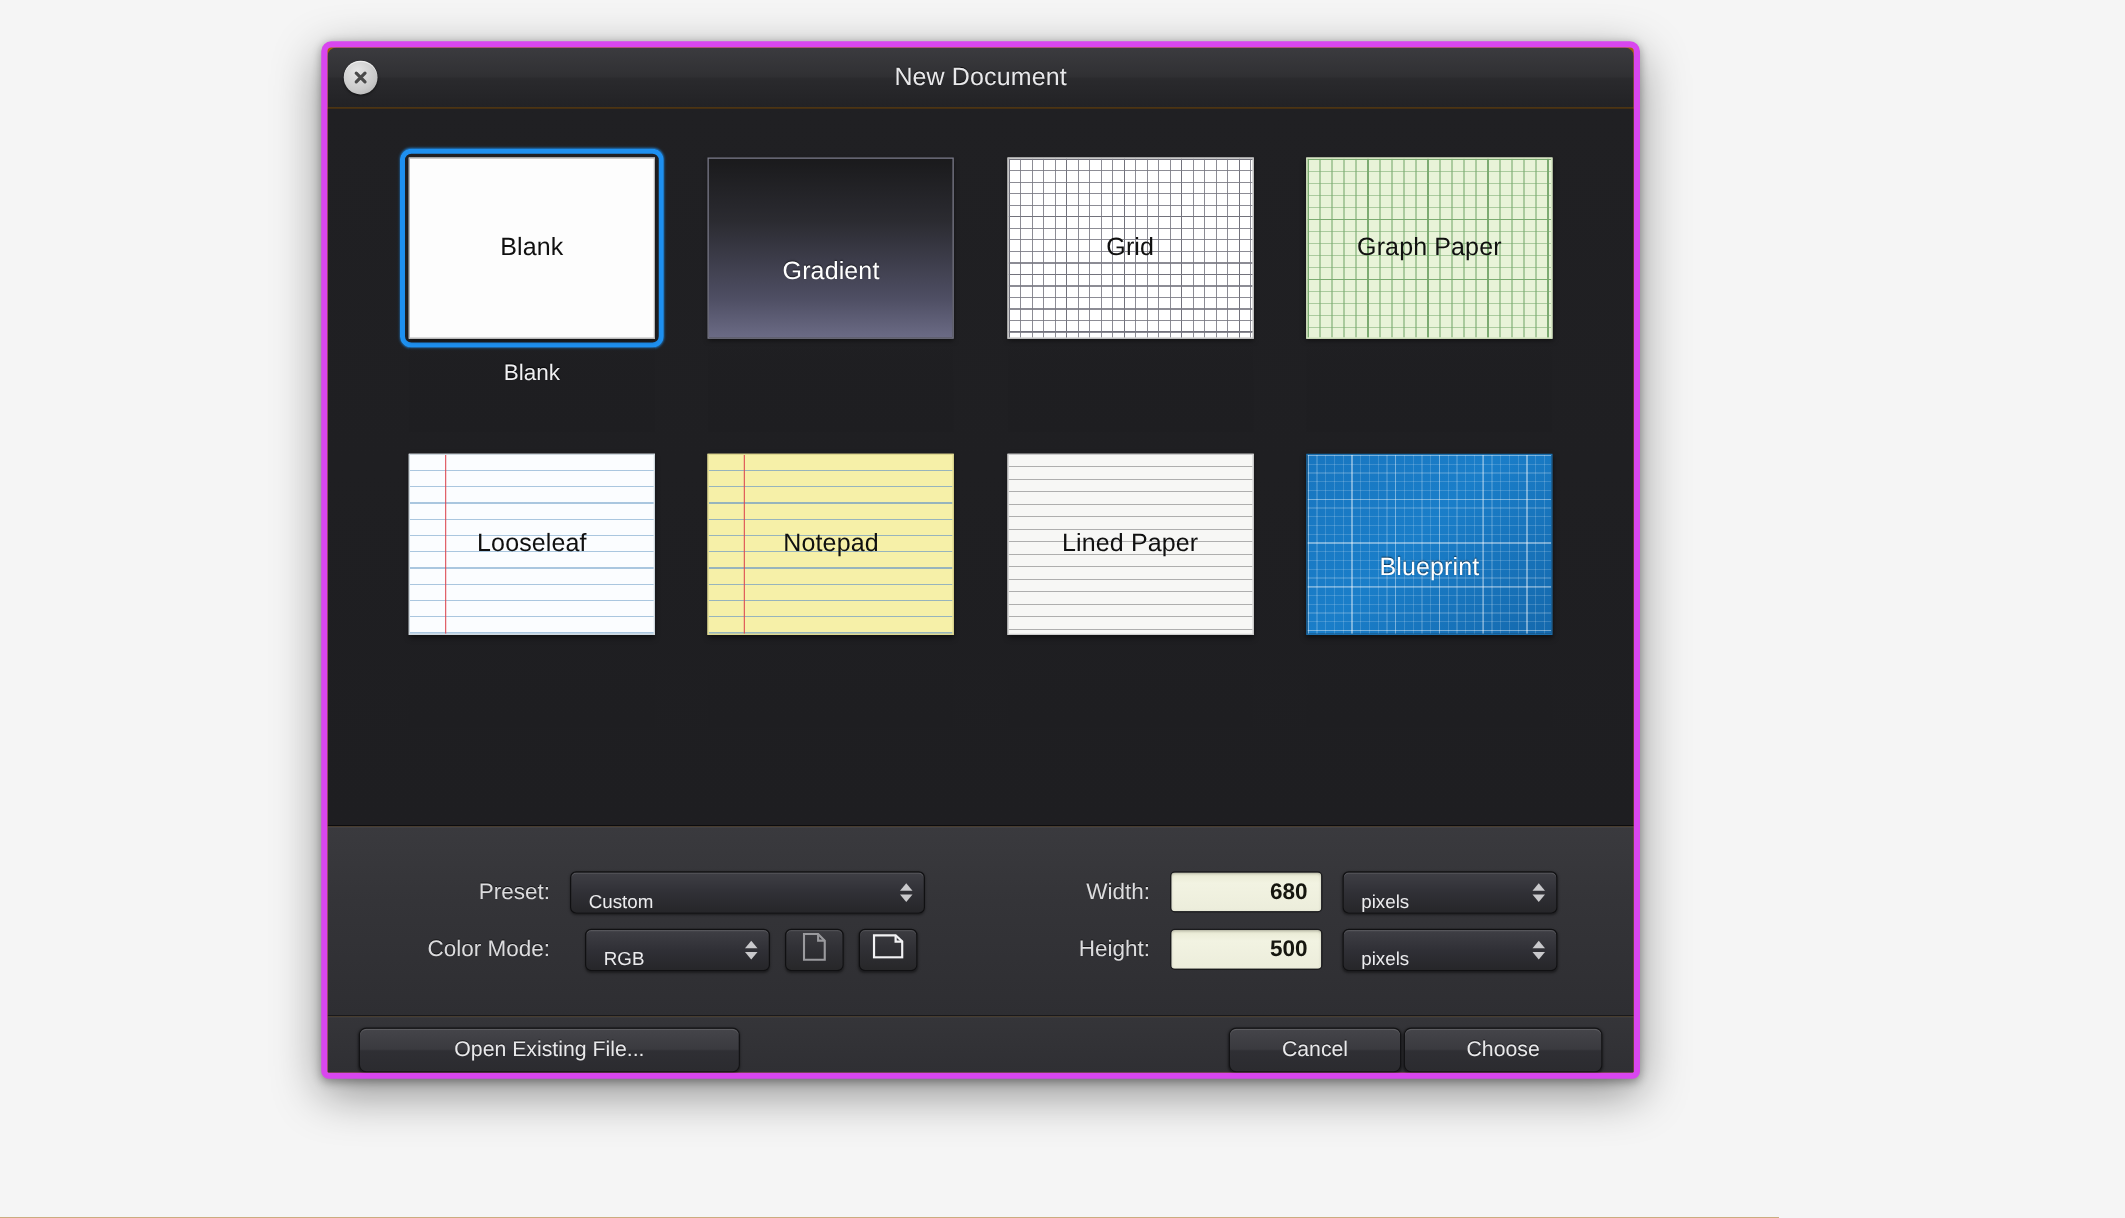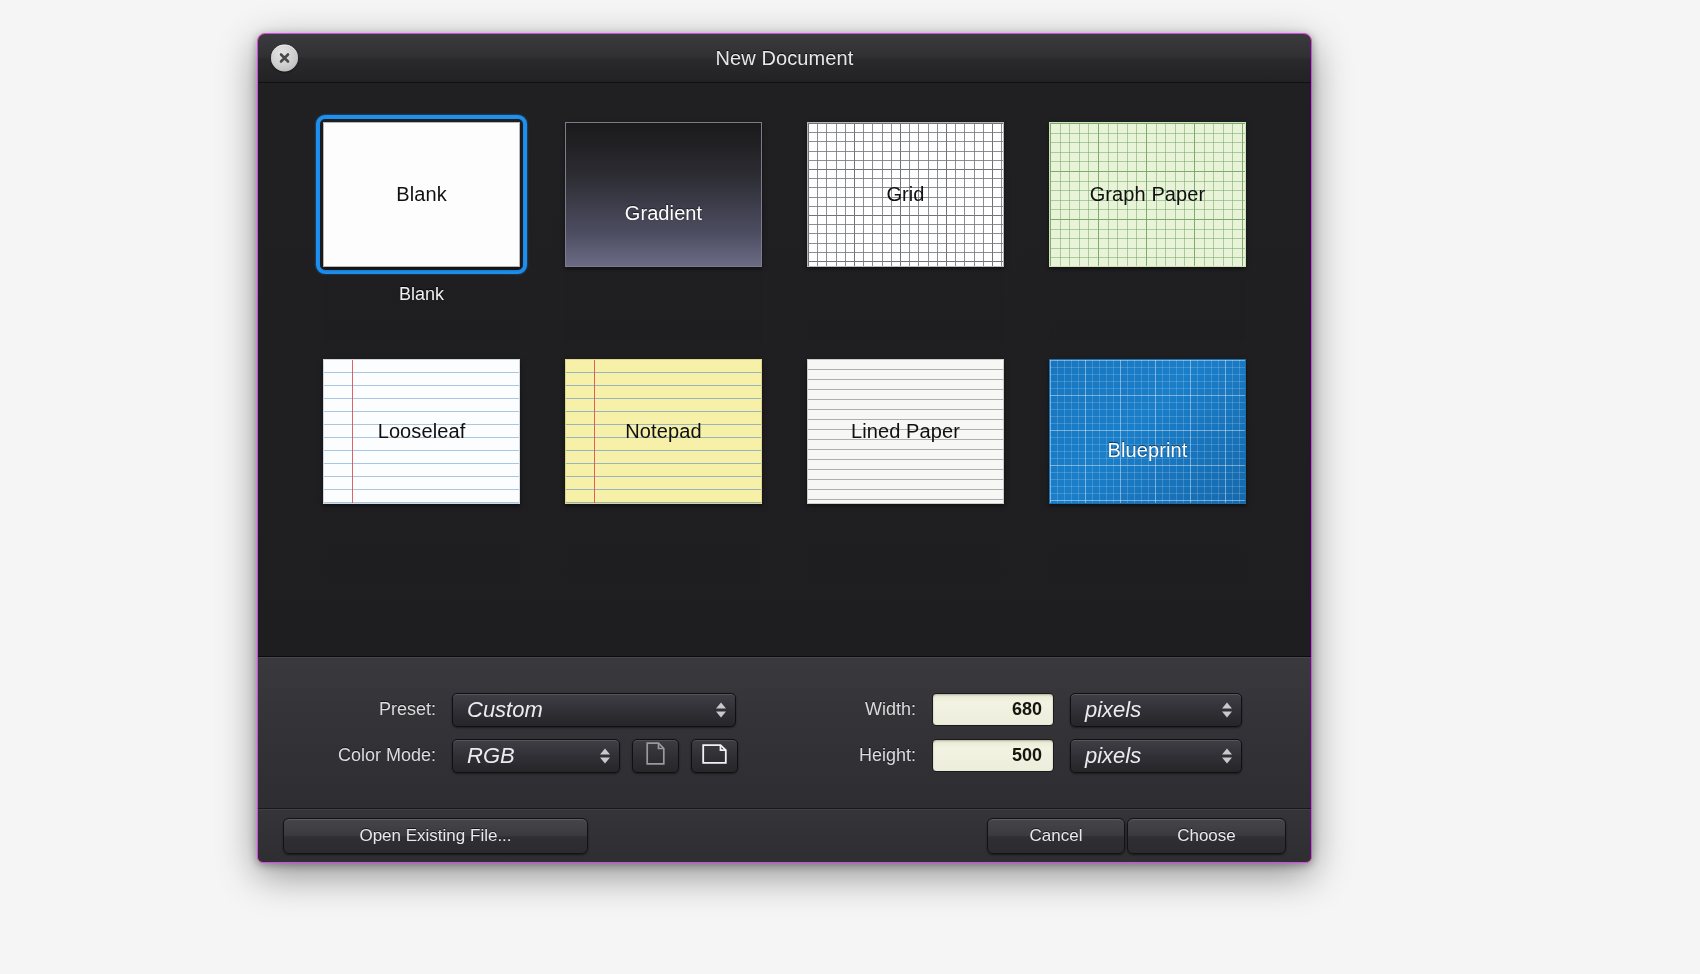--- a/index.html
+++ b/index.html
@@ -17,21 +17,21 @@
   #window {
     position: absolute;
     left: 257px;
     top: 33px;
     width: 1055px;
     height: 830px;
     border-radius: 8px 8px 6px 6px;
     background: #a16207;
     box-shadow: 0 12px 38px rgba(0,0,0,0.42), 0 2px 8px rgba(0,0,0,0.32);
     overflow: hidden;
-    border: 1px solid #d946ef;
+    border: 5px solid #d946ef;
   }
 
   
   #titlebar {
     position: relative;
     height: 49px;
     background: linear-gradient(to bottom, #3b3b3f 0%, #303033 48%, #2a2a2d 52%, #222225 100%);
     border-bottom: 1px solid #111113;
     border-radius: 7px 7px 0 0;
     display: flex;
@@ -218,29 +218,28 @@
   .lbl-height { width: 82px; padding-right: 16px; }
 
   .select {
     position: relative;
     height: 34px;
     border-radius: 5px;
     background: linear-gradient(to bottom, #3f3f45 0%, #303036 50%, #262629 100%);
     border: 1px solid #101012;
     box-shadow: inset 0 1px 0 rgba(255,255,255,.12), 0 1px 2px rgba(0,0,0,.45);
     display: flex;
-    align-items: center;
+    align-items: flex-end;
     padding: 0 30px 0 14px;
     color: #ececee;
-    font-size: 22px;
+    font-size: 15px;
     cursor: pointer;
-    font-style: italic;
   }
   .sel-preset { width: 284px; }
-  .sel-colormode { width: 168px; }
+  .sel-colormode { width: 148px; margin-left: 12px; }
   .sel-unit { width: 172px; }
   .stepper {
     position: absolute;
     right: 9px; top: 50%;
     transform: translateY(-50%);
     display: flex; flex-direction: column;
     gap: 3px;
   }
   .stepper .up, .stepper .down {
     width: 0; height: 0;

